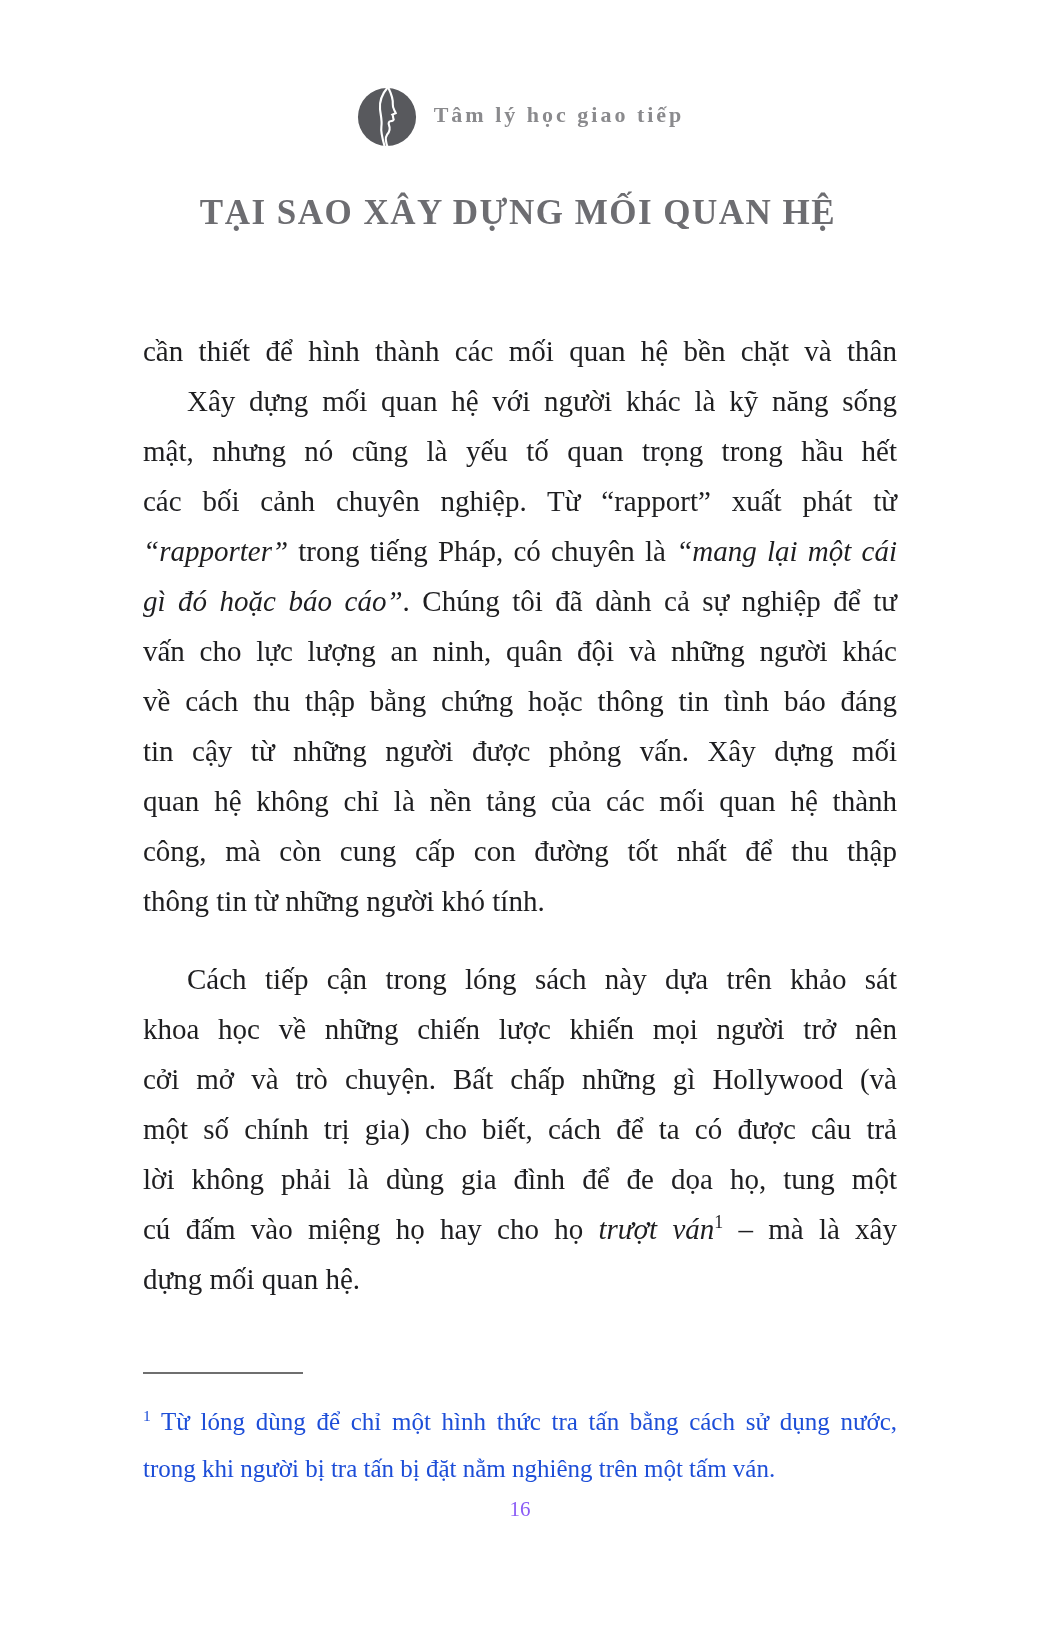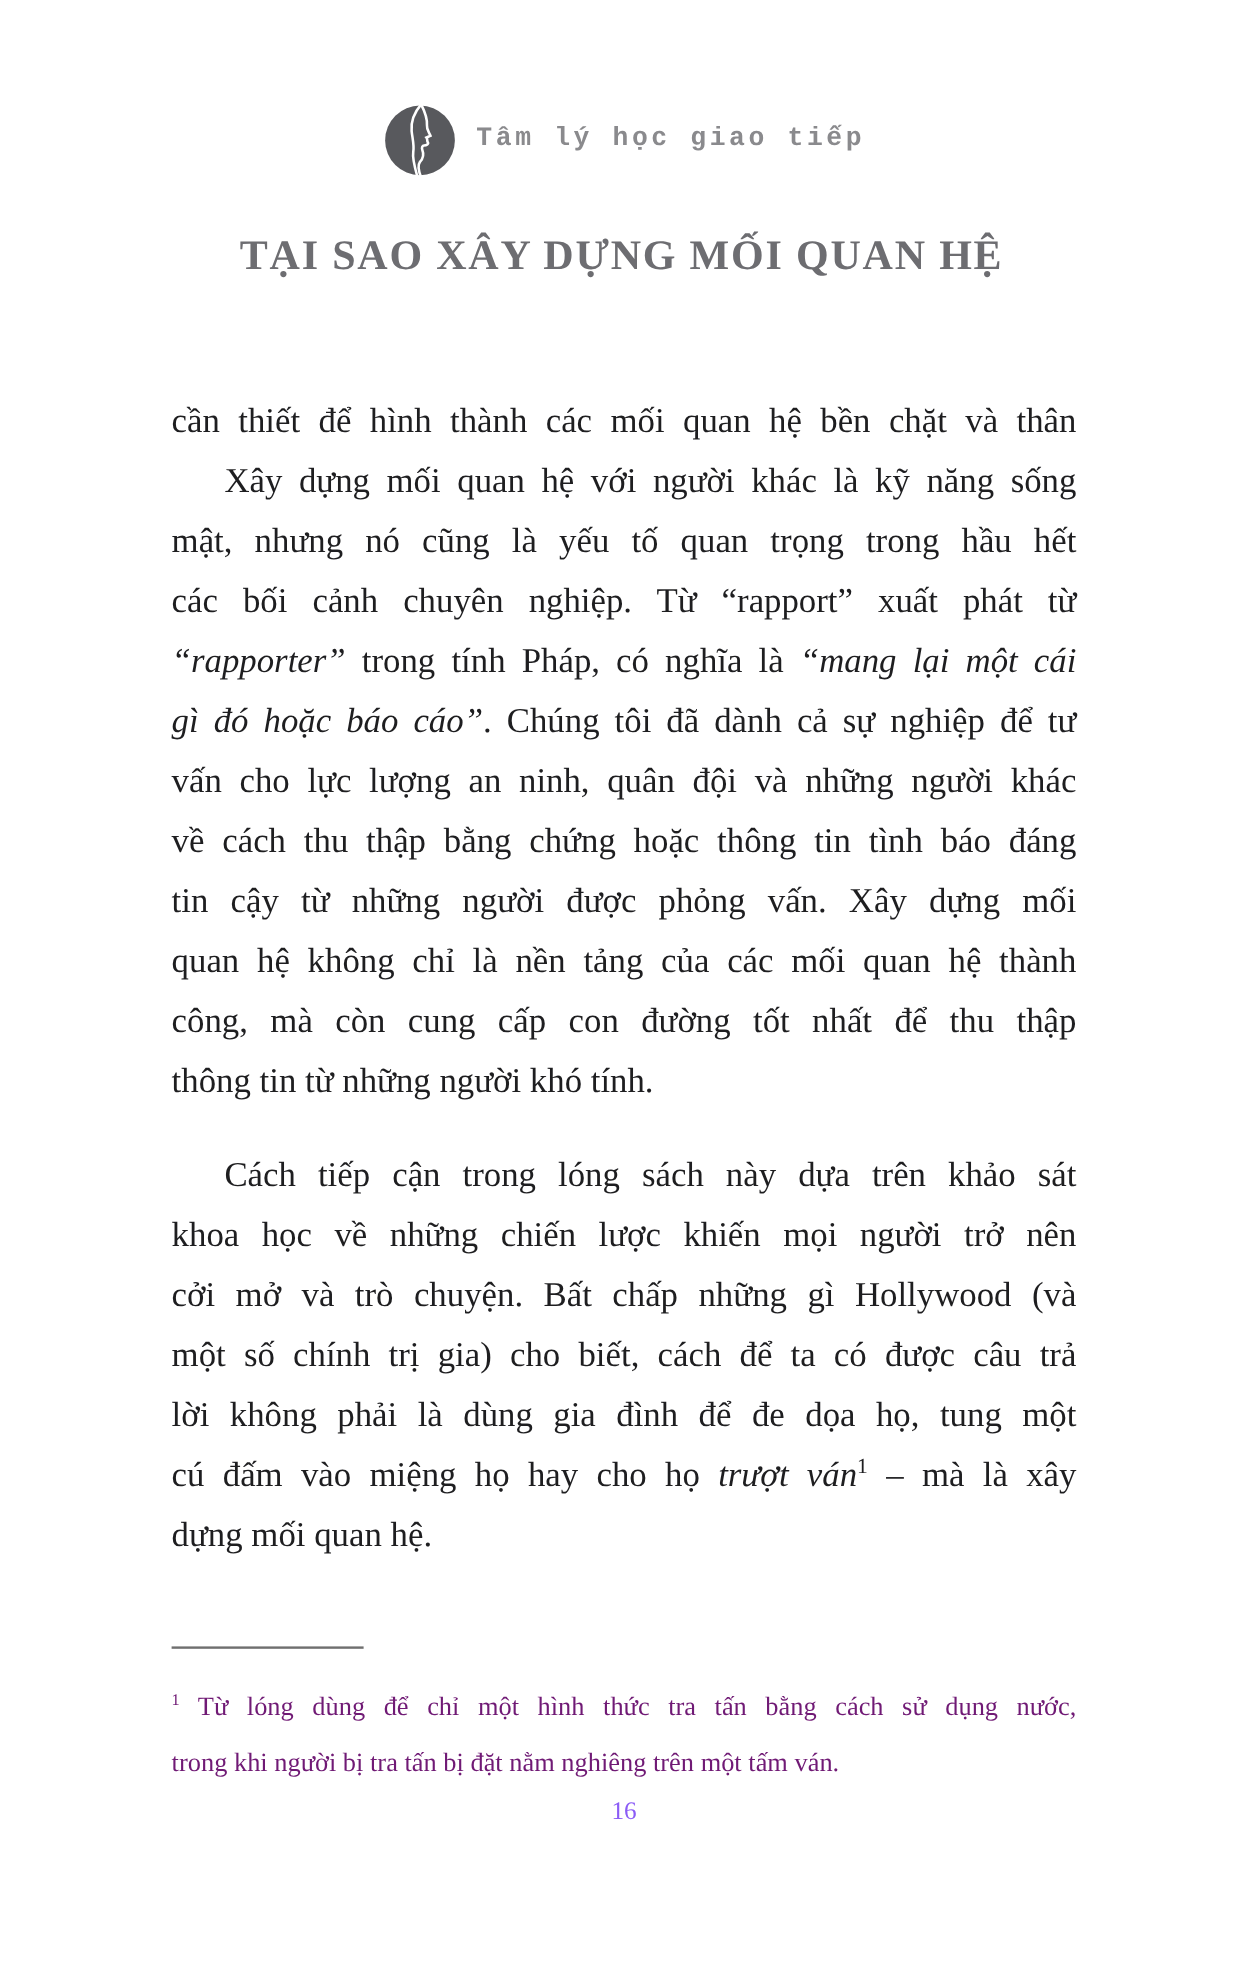--- a/index.html
+++ b/index.html
@@ -10,21 +10,21 @@
   }
   .page{position:relative;width:1040px;height:1646px;background:#ffffff;overflow:hidden;}
 
   
   .hdr{
     position:absolute;top:84px;left:0;right:0;
     display:flex;justify-content:center;align-items:center;gap:16px;
   }
   .logo{width:62px;height:66px;flex:0 0 auto;display:block;}
   .hdr-title{
-    font-family:Liberation Mono, monospace;
+    font-family:Liberation Serif, serif;
     font-weight:bold;
     font-size:22px;
     letter-spacing:3px;
     color:#8a8a8d;
     padding-bottom:4px;
     text-align:center;
   }
 
   
   .chapter{
@@ -64,23 +64,23 @@
   }
 
   
   .fn-sep{
     position:absolute;top:1372px;left:143px;
     width:160px;height:0;
     border-top:2px solid #6f6f6f;
   }
   .footnote{
     position:absolute;top:1398px;left:143px;width:754px;
-    font-size:22px;
+    font-size:25px;
     line-height:47px;
-    color:#701a75;
+    color:#1d4ed8;
   }
   .footnote .line{height:47px;}
 
   
   .pagenum{
     position:absolute;top:1497px;left:0;right:0;
     text-align:center;
     font-size:21px;
     color:#8b5cf6;
   }
@@ -104,21 +104,21 @@
   <h1 class="chapter" style="margin:0;">
     <span>TẠI SAO XÂY DỰNG MỐI QUAN HỆ</span>
   </h1>
 
   <div class="bodytext" id="body">
       <div class="para">
         <div class="line"><span>cần thiết để hình thành các mối quan hệ bền chặt và thân</span></div>
         <div class="line indent"><span>Xây dựng mối quan hệ với người khác là kỹ năng sống</span></div>
         <div class="line"><span>mật, nhưng nó cũng là yếu tố quan trọng trong hầu hết</span></div>
         <div class="line"><span>các bối cảnh chuyên nghiệp. Từ “rapport” xuất phát từ</span></div>
-        <div class="line"><span class="it">“rapporter”</span><span> trong tính Pháp, có nghĩa là </span><span class="it">“mang lại một cái</span></div>
+        <div class="line"><span class="it">“rapporter”</span><span> trong tiếng Pháp, có chuyên là </span><span class="it">“mang lại một cái</span></div>
         <div class="line"><span class="it">gì đó hoặc báo cáo”</span><span>. Chúng tôi đã dành cả sự nghiệp để tư</span></div>
         <div class="line"><span>vấn cho lực lượng an ninh, quân đội và những người khác</span></div>
         <div class="line"><span>về cách thu thập bằng chứng hoặc thông tin tình báo đáng</span></div>
         <div class="line"><span>tin cậy từ những người được phỏng vấn. Xây dựng mối</span></div>
         <div class="line"><span>quan hệ không chỉ là nền tảng của các mối quan hệ thành</span></div>
         <div class="line"><span>công, mà còn cung cấp con đường tốt nhất để thu thập</span></div>
         <div class="line last"><span>thông tin từ những người khó tính.</span></div>
       </div>
       <div class="para">
         <div class="line indent"><span>Cách tiếp cận trong lóng sách này dựa trên khảo sát</span></div>

